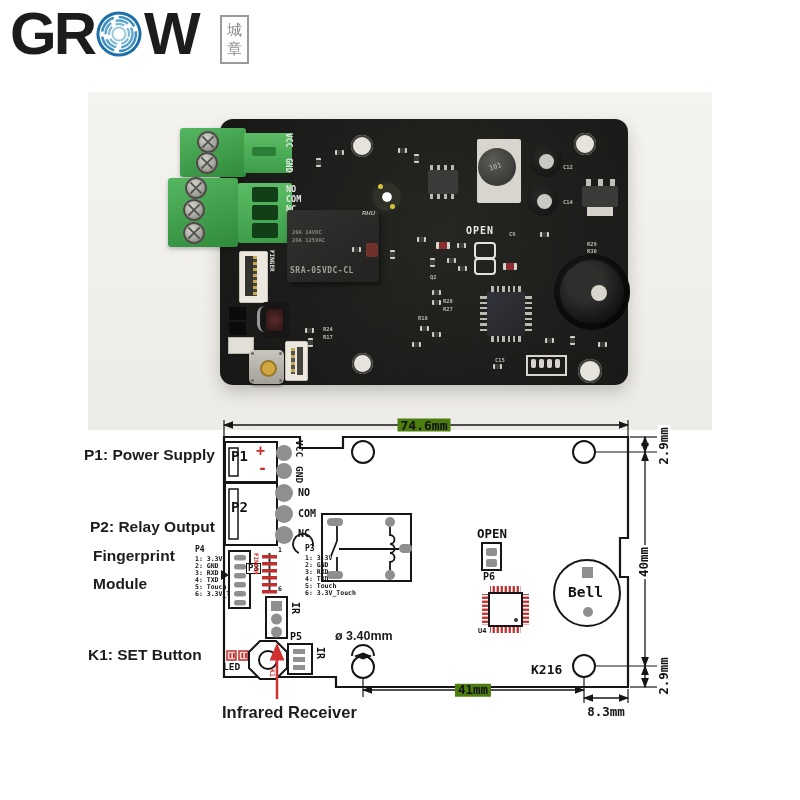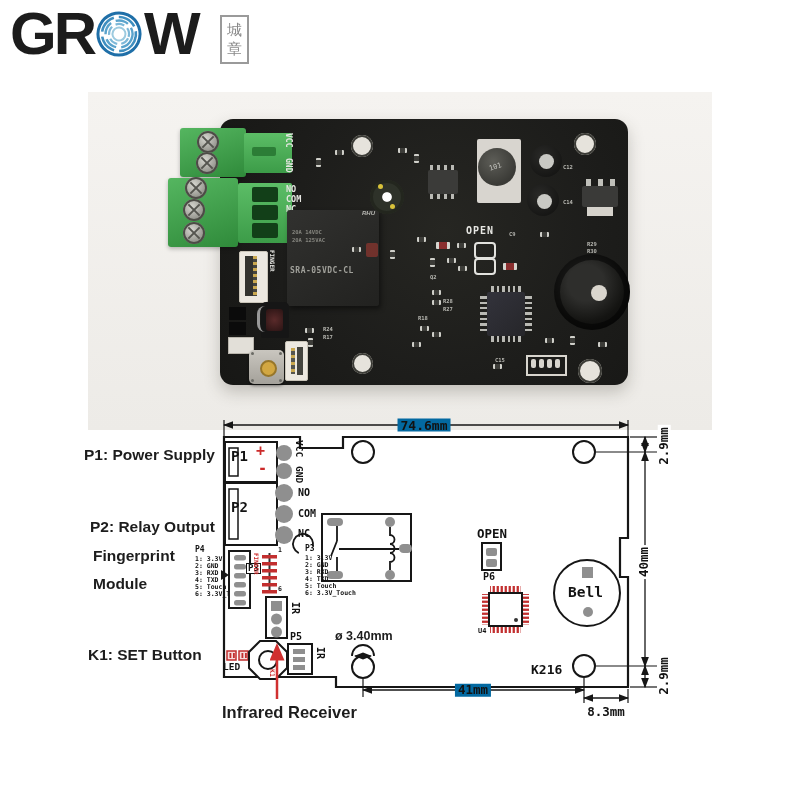--- a/index.html
+++ b/index.html
@@ -26,21 +26,21 @@
   .green{background:linear-gradient(160deg,#55b660,#2f8a3a);border-radius:3px;box-shadow:0 2px 4px rgba(0,0,0,.25);}
   .greenlight{background:linear-gradient(#5cbd66,#3c9c48);border-radius:2px;}
   .screw{border-radius:50%;width:22px;height:22px;background:radial-gradient(circle at 40% 35%,#d6d6cf,#8f8f88 70%,#5a5a54);box-shadow:inset 0 0 0 2px #4c4c46;}
   .screw:before,.screw:after{content:"";position:absolute;left:10px;top:3px;width:2px;height:16px;background:#55554f;}
   .screw:before{transform:rotate(45deg);} .screw:after{transform:rotate(-45deg);}
   .silk{font-family:"DejaVu Sans Mono",monospace;font-weight:700;color:#e6e6e2;line-height:1;}
   .ref{font-family:"DejaVu Sans Mono",monospace;font-weight:700;font-size:5.5px;color:#b4b4ae;line-height:1;}
   .vtext{writing-mode:vertical-rl;line-height:1;}
   
   .dg{font-family:"DejaVu Sans Mono",monospace;font-weight:700;color:#121212;line-height:1;}
-  .dgc{transform:translate(-50%,-50%);background:#0369a1;padding:0 3px;white-space:nowrap;}
+  .dgc{transform:translate(-50%,-50%);background:#4d7c0f;padding:0 3px;white-space:nowrap;}
   .dgr{transform:translate(-50%,-50%) rotate(-90deg);background:#fff;padding:0 2px;white-space:nowrap;}
   .side{font-size:15.5px;font-weight:600;color:#1d1d1d;white-space:nowrap;line-height:1.15;}
   .red{color:#cc2a2a;}
   .boxed{border:1.5px solid #121212;padding:0 1px;background:#fff;}
 </style>
 </head>
 <body>
 
 <div class="page">
 
@@ -87,21 +87,21 @@
   <div class="ab screw" style="left:185px;top:177px"></div>
   <div class="ab screw" style="left:183px;top:199px"></div>
   <div class="ab screw" style="left:183px;top:222px"></div>
 
   <span class="ab silk vtext" style="left:284px;top:133px;font-size:8px">VCC</span>
   <span class="ab silk vtext" style="left:284px;top:158px;font-size:8px">GND</span>
   <span class="ab silk" style="left:286px;top:185px;font-size:8.5px">NO</span>
   <span class="ab silk" style="left:286px;top:195px;font-size:8.5px">COM</span>
   <span class="ab silk" style="left:286px;top:205px;font-size:8.5px">NC</span>
 
-  <div class="ab" style="left:287px;top:210px;width:92px;height:96px;background:linear-gradient(145deg,#31312f,#222220);border-radius:3px;box-shadow:2px 3px 5px rgba(0,0,0,.45)">
+  <div class="ab" style="left:287px;top:210px;width:92px;height:72px;background:linear-gradient(145deg,#31312f,#222220);border-radius:3px;box-shadow:2px 3px 5px rgba(0,0,0,.45)">
     <span class="ab" style="left:75px;top:0px;font-size:6px;font-style:italic;color:#b9b9b4;font-weight:700">RHU</span>
     <span class="ab ref" style="left:5px;top:20px;color:#84847e">20A 14VDC</span>
     <span class="ab ref" style="left:5px;top:28px;color:#84847e">20A 125VAC</span>
     <span class="ab" style="left:79px;top:33px;width:12px;height:14px;background:#7e342e;border-radius:2px;opacity:.85"></span>
     <span class="ab" style="left:3px;top:56px;font-family:'DejaVu Sans Mono',monospace;font-size:8px;font-weight:700;color:#a0a09a;letter-spacing:.5px">SRA-05VDC-CL</span>
   </div>
 
   <div class="ab" style="left:370px;top:180px;width:34px;height:34px;border-radius:50%;background:radial-gradient(circle,#fff 0 18%,#2e3229 22% 100%);box-shadow:inset 0 0 0 3px #23261e">
     <span class="ab" style="left:8px;top:4px;width:5px;height:5px;background:#d8c23a;border-radius:50%"></span>
     <span class="ab" style="left:20px;top:24px;width:5px;height:5px;background:#d8c23a;border-radius:50%"></span>

